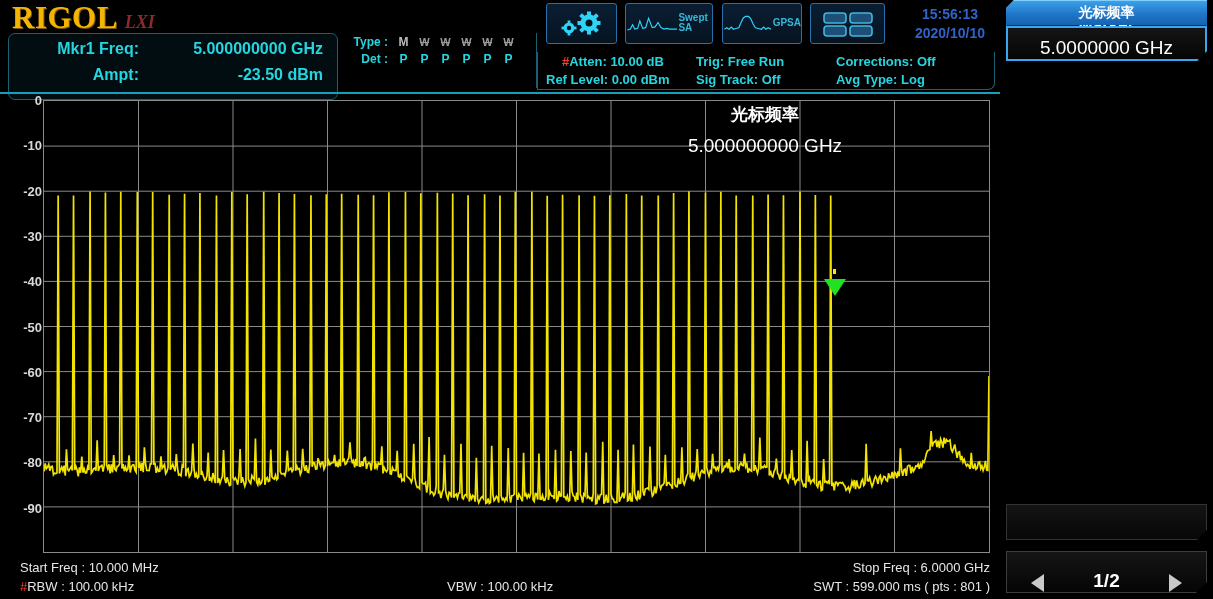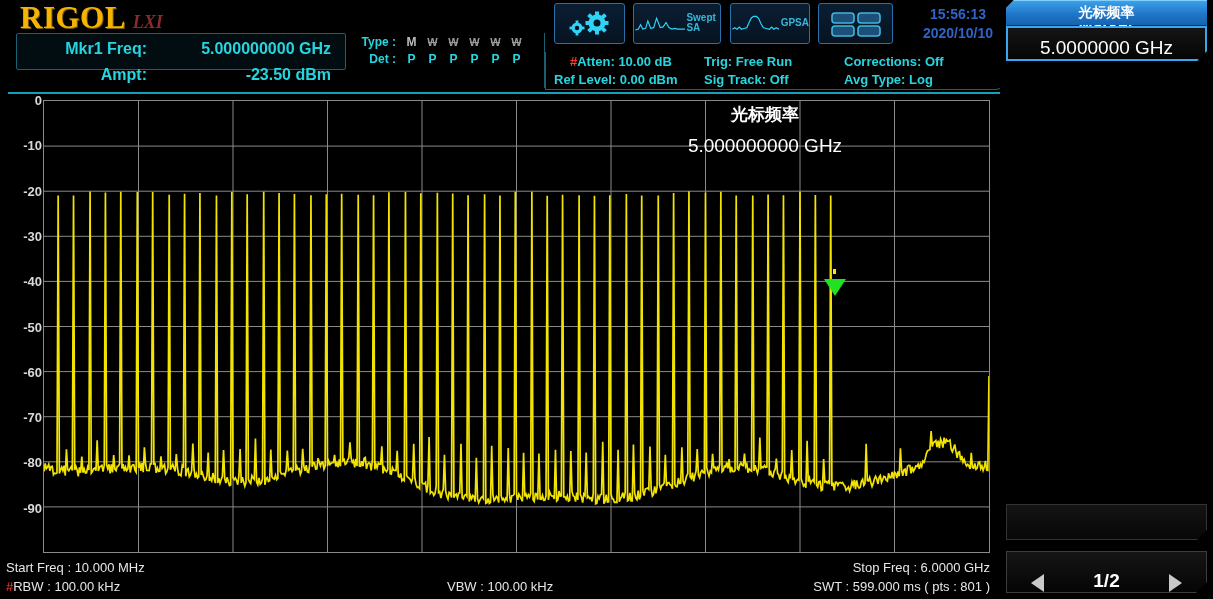--- a/index.html
+++ b/index.html
@@ -6,21 +6,21 @@
   body {
     width: 1213px; height: 599px;
     background: #000;
     font-family: "Liberation Sans", "DejaVu Sans", sans-serif;
     overflow: hidden;
     position: relative;
   }
 
   
   #header {
-    position: absolute; left: 8px; top: 0; width: 1000px; height: 95px;
+    position: absolute; left: 0; top: 0; width: 1000px; height: 95px;
     background: #000;
   }
   #logo {
     position: absolute; left: 12px; top: 0px;
     display: flex; align-items: baseline;
   }
   #logo .rigol {
     font-family: "Liberation Serif", "DejaVu Serif", serif;
     font-weight: bold; font-size: 31px; letter-spacing: 0.5px;
     color: #F5B400;
@@ -52,22 +52,22 @@
   #tb-grid  { left: 810px; width: 75px; }
 
   #clock {
     position: absolute; left: 900px; top: 5px;
     width: 100px; text-align: center;
     color: #2f63c8; font-size: 14px; font-weight: bold; line-height: 19px;
   }
 
   
   #mkr-box {
-    position: absolute; left: 8px; top: 33px; width: 330px; height: 37px;
-    border: 1px solid #1b5f72; border-radius: 2px;
+    position: absolute; left: 8px; top: 33px; width: 330px; height: 67px;
+    border: 1px solid #1b5f72; border-radius: 7px;
     background: #010d10;
   }
   #mkr-box .row { display: flex; align-items: center; height: 26px; }
   #mkr-box .lab {
     width: 135px; text-align: right; padding-right: 5px;
     color: #25d5e0; font-size: 16px; font-weight: bold;
   }
   #mkr-box .val {
     flex: 1; text-align: right; padding-right: 14px;
     color: #25d5e0; font-size: 16px; font-weight: bold;
@@ -145,21 +145,21 @@
     border-top: 17px solid #22E022;
   }
   #mkr-dot {
     position: absolute; left: 833px; top: 174px;
     width: 3px; height: 5px; background: #FFE400;
   }
 
   
   #bottom { position: absolute; left: 0; top: 560px; width: 1000px; height: 39px; }
   #bottom .brow { position: relative; height: 19px; }
-  #bottom .left  { position: absolute; left: 6px;  color: #e6e6e6; font-size: 13px; }
+  #bottom .left  { position: absolute; left: 20px;  color: #e6e6e6; font-size: 13px; }
   #bottom .mid   { position: absolute; left: 447px; color: #e6e6e6; font-size: 13px; }
   #bottom .right { position: absolute; right: 10px; color: #e6e6e6; font-size: 13px; }
   #bottom .hash { color: #ff3b30; }
 
   
   #sidebar {
     position: absolute; left: 1000px; top: 0; width: 213px; height: 599px;
     background: #000;
   }
   .menu-title {

